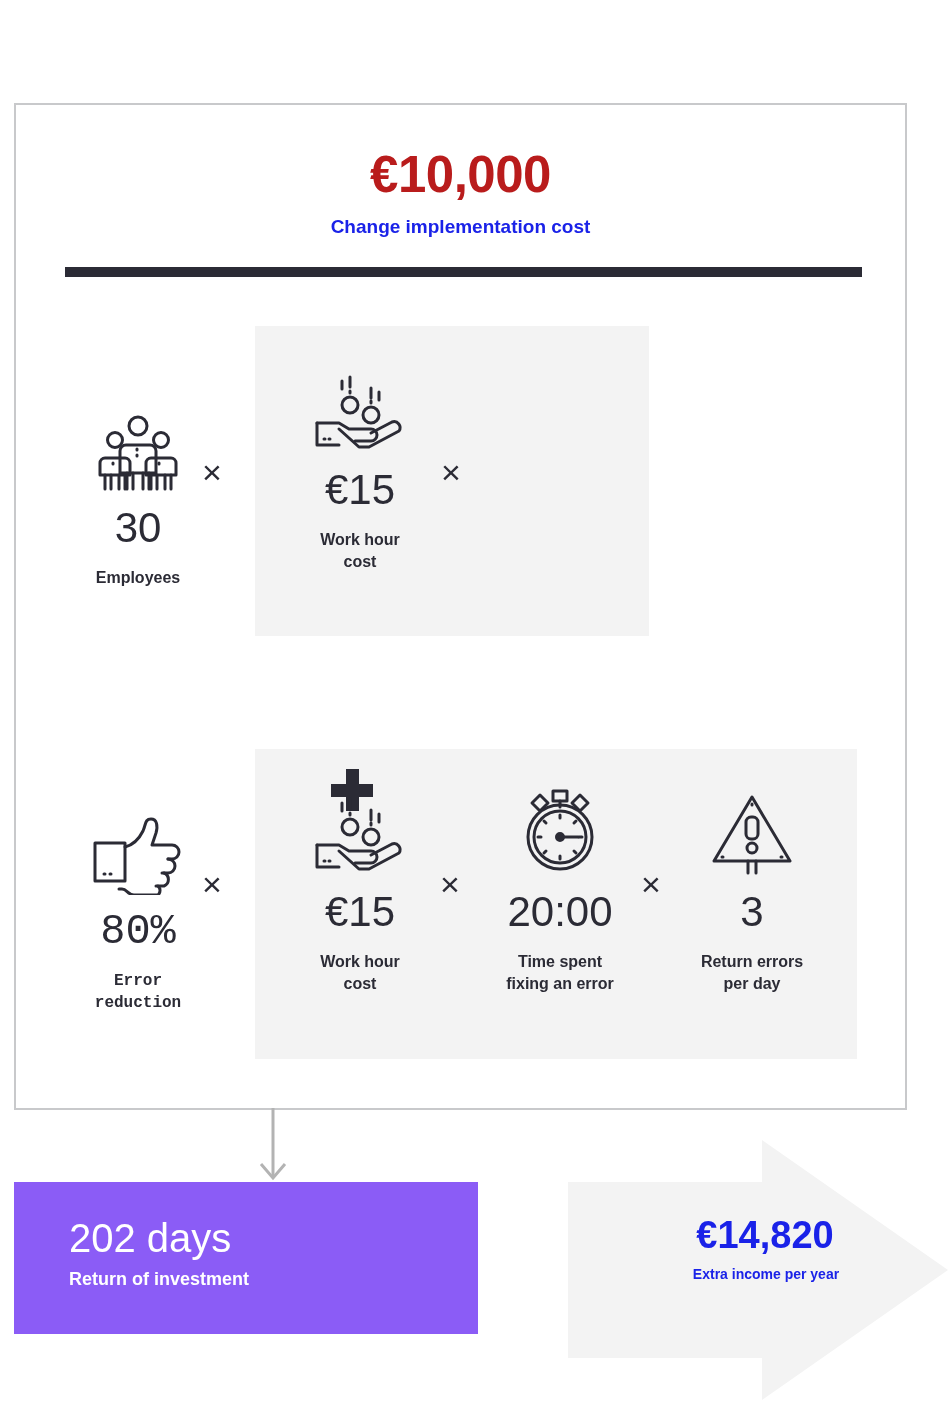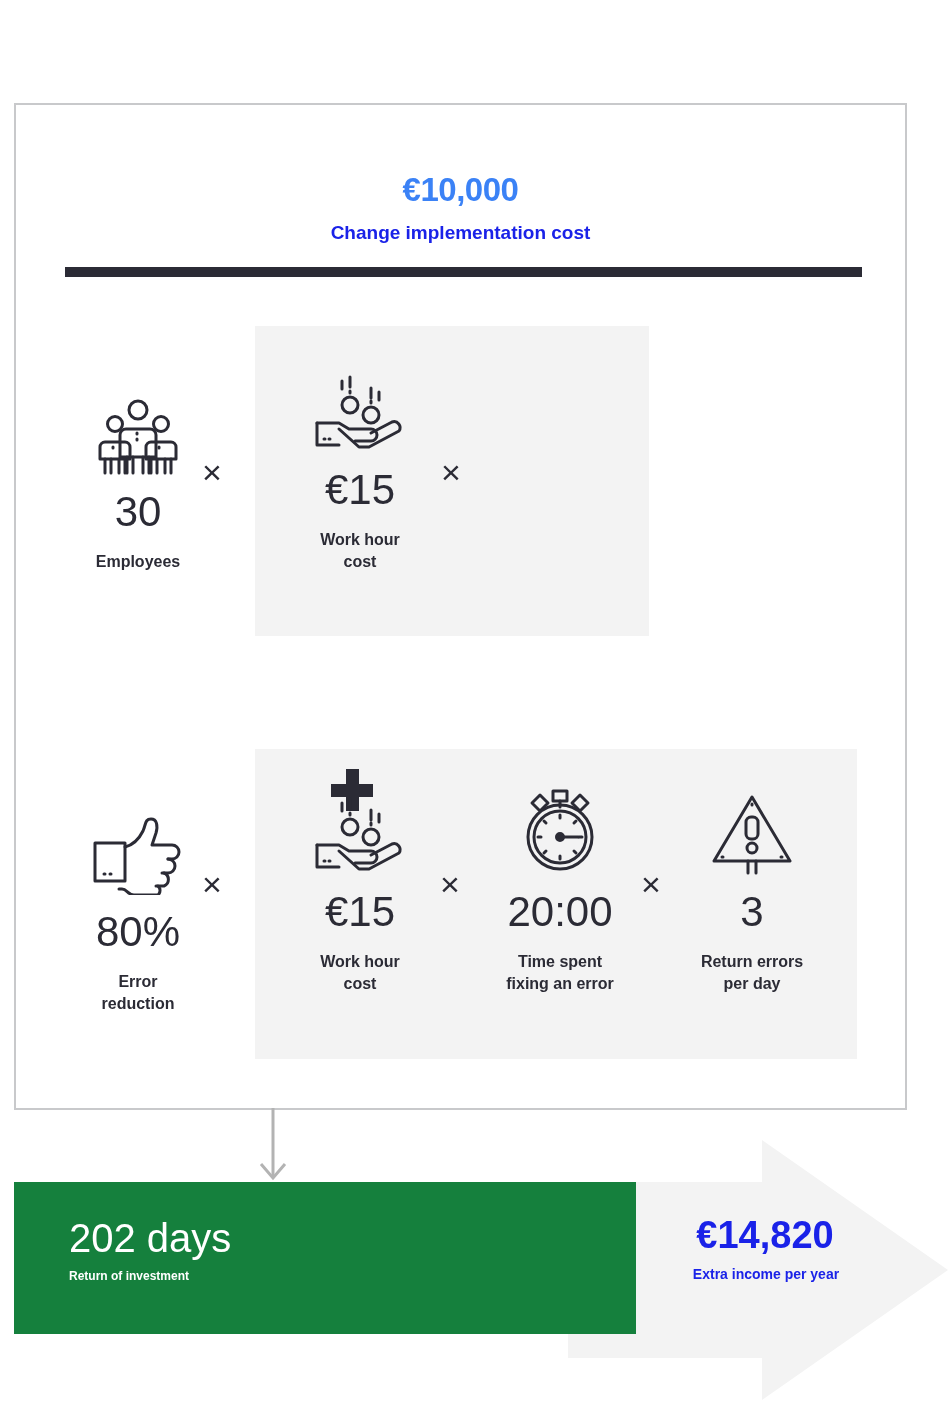--- a/index.html
+++ b/index.html
@@ -16,23 +16,23 @@
     position: absolute;
     left: 14px; top: 103px;
     width: 893px; height: 1007px;
     border: 2px solid #c8c9cb;
     background: #ffffff;
   }
 
   
   .header { position: absolute; left: 0; top: 0; width: 100%; text-align: center; }
   .header-amount {
-    margin-top: 68px;
-    font-size: 33px; font-weight: bold;
-    color: #3b82f6; letter-spacing: -0.5px;
+    margin-top: 44px;
+    font-size: 51px; font-weight: bold;
+    color: #b91c1c; letter-spacing: -0.5px;
     line-height: 1.0;
   }
   .header-label {
     margin-top: 16px;
     font-size: 19px; font-weight: bold;
     color: #1a22e8;
   }
   .divider-bar {
     position: absolute;
     left: 49px; top: 162px;
@@ -90,30 +90,30 @@
   .plus-sign::after  { left: 15px; top: 0; width: 13px; height: 42px; }
 
   
   .connector { position: absolute; left: 255px; top: 1108px; width: 36px; height: 78px; }
 
   
   .banner { position: absolute; left: 0; top: 1140px; width: 948px; height: 260px; }
   .roi-block {
     position: absolute;
     left: 14px; top: 42px;
-    width: 622px; height: 152px;
-    background: #15803d;
+    width: 464px; height: 152px;
+    background: #8b5cf6;
   }
   .roi-value {
     position: absolute; left: 55px; top: 36px;
     font-size: 40px; font-weight: 300; color: #ffffff; line-height: 1;
   }
   .roi-label {
     position: absolute; left: 55px; top: 87px;
-    font-size: 12px; font-weight: bold; color: #ffffff;
+    font-size: 18px; font-weight: bold; color: #ffffff;
   }
   .income-arrow {
     position: absolute; left: 568px; top: 0;
     width: 380px; height: 260px;
   }
   .income-value {
     position: absolute; left: 640px; top: 1216px;
     width: 250px; text-align: center;
     font-size: 38px; font-weight: bold; color: #1a22e8; line-height: 1;
   }
@@ -133,21 +133,21 @@
     <div class="header">
       <div class="header-amount">€10,000</div>
       <div class="header-label">Change implementation cost</div>
     </div>
 
     <div class="divider-bar"></div>
 
     <div class="panel panel-one"></div>
     <div class="panel panel-two"></div>
 
-    <div class="cell" style="left:43px; top:274px; width:158px;">
+    <div class="cell" style="left:43px; top:290px; width:158px;">
       <div class="icon-wrap">
         <svg width="84" height="76" viewBox="0 0 84 76" fill="none" stroke="#2b2b35" stroke-width="3" stroke-linecap="round" stroke-linejoin="round">
           <circle cx="42" cy="11" r="9"></circle>
           <circle cx="19" cy="25" r="7.5"></circle>
           <circle cx="65" cy="25" r="7.5"></circle>
           <path d="M30 30 h24 a6 6 0 0 1 6 6 v22 h-36 v-22 a6 6 0 0 1 6 -6 z"></path>
           <path d="M9 43 h20 a5 5 0 0 1 5 5 v12 h-30 v-12 a5 5 0 0 1 5 -5 z"></path>
           <path d="M55 43 h20 a5 5 0 0 1 5 5 v12 h-30 v-12 a5 5 0 0 1 5 -5 z"></path>
           <path d="M31 58 v16 M37 58 v16 M47 58 v16 M53 58 v16"></path>
           <path d="M9 60 v14 M15 60 v14 M23 60 v14 M29 60 v14"></path>
@@ -181,21 +181,21 @@
       <div class="value">€15</div>
       <div class="caption" style="white-space:pre-line;">Work hour
 cost</div>
     </div>
 
     <div class="mult" style="left:425px; top:350px;">×</div>
 
 
     <div class="plus-sign"></div>
 
-    <div class="cell" style="left:43px; top:694px; width:158px;">
+    <div class="cell" style="left:43px; top:694px; width:158px;font-family:Liberation Mono, monospace;">
       <div class="icon-wrap">
         <svg width="92" height="78" viewBox="0 0 92 78" fill="none" stroke="#2b2b35" stroke-width="3" stroke-linecap="round" stroke-linejoin="round">
           <path d="M3 26 h30 v38 h-30 z"></path>
           <path d="M33 30 c8 -2 14 -8 18 -16 c3 -7 2 -12 8 -12 c6 0 7 7 5 14 l-4 12 h20 a7 7 0 0 1 0 14 h-4"></path>
           <path d="M76 42 a7 7 0 0 1 0 14 h-6"></path>
           <path d="M72 56 a7 7 0 0 1 0 13 h-8"></path>
           <path d="M66 69 a6 6 0 0 1 0 9 h-24 c-6 0 -7 -6 -12 -6 h-3"></path>
           <path d="M12 57 h1 M18 57 h1"></path>
         </svg>
       </div>

